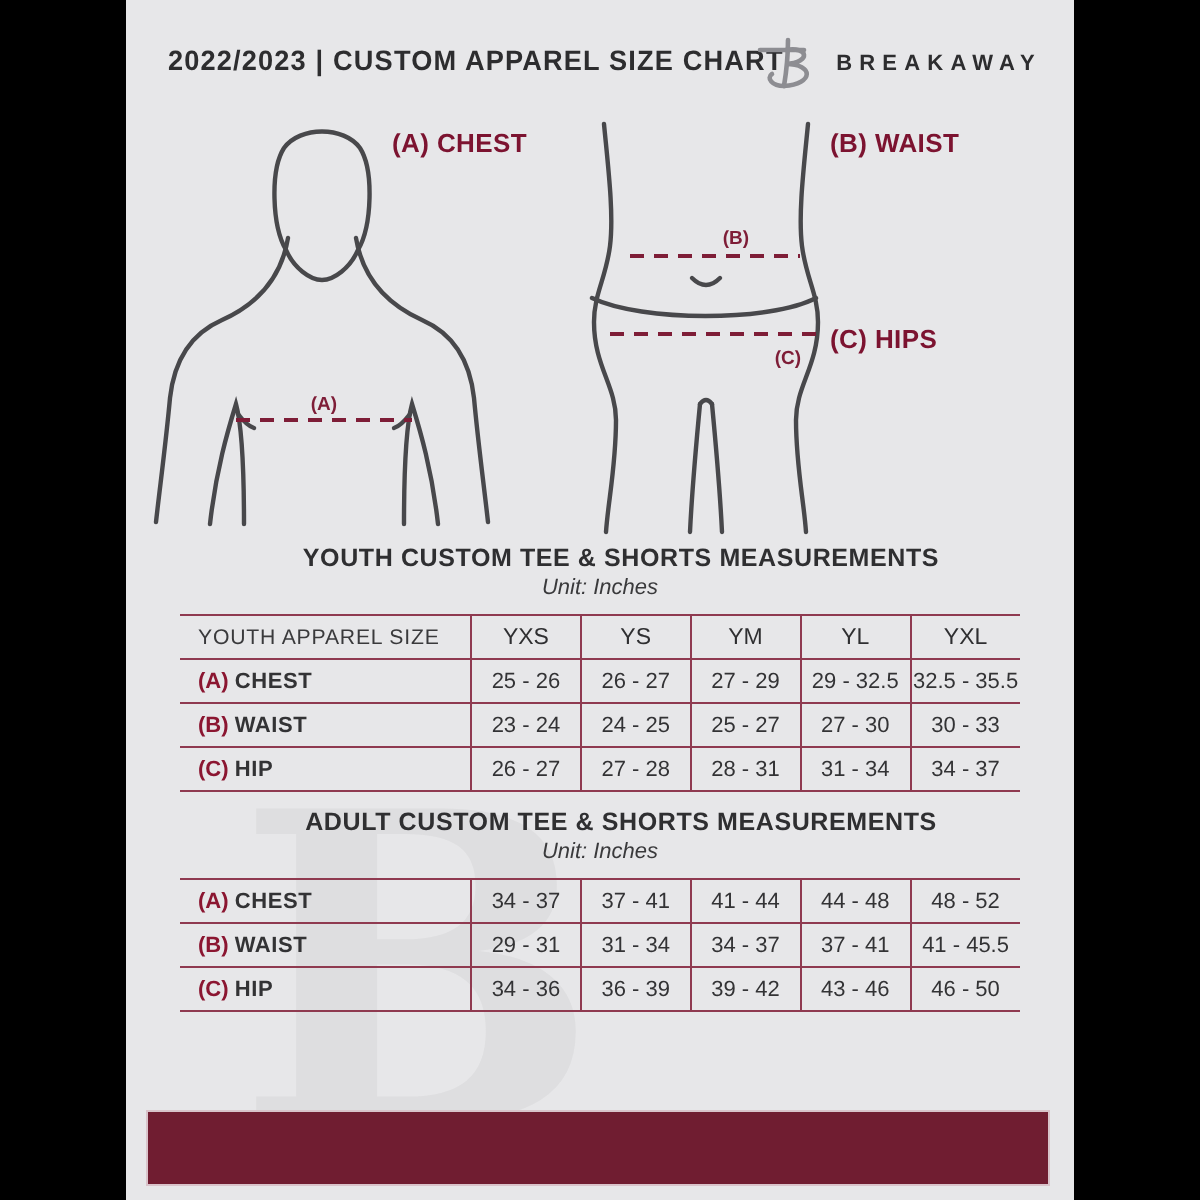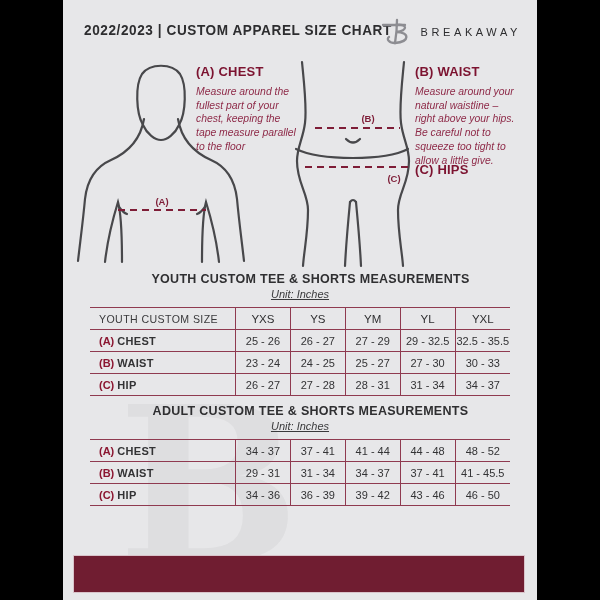--- a/index.html
+++ b/index.html
@@ -10,37 +10,37 @@
   
   .watermark{position:absolute;left:55px;top:378px;font-family:"DejaVu Serif",serif;
              font-size:215px;font-weight:bold;line-height:1;color:rgba(70,70,80,0.055);
              user-select:none;}
 
   
   .doc-title{position:absolute;left:21px;top:22px;font-size:14px;font-weight:700;
              letter-spacing:0.6px;color:#2d2d2f;white-space:nowrap;
              transform:scaleX(0.97);transform-origin:left;}
   .brand{position:absolute;top:17px;right:16px;display:flex;align-items:center;gap:7px;}
-  .brand-name{font-size:11px;font-weight:400;letter-spacing:3.6px;color:#2d2d2f;}
+  .brand-name{font-size:11px;font-weight:700;letter-spacing:3.6px;color:#2d2d2f;}
 
   
   .figures{position:absolute;left:0;top:55px;width:474px;height:215px;}
   .figures svg{position:absolute;left:0;top:0;}
   .instr{position:absolute;width:118px;}
   .instr h3{margin:0 0 6px 0;font-size:13px;font-weight:700;color:#7c1330;letter-spacing:0.2px;}
   .instr p{margin:0;font-size:10.4px;font-style:italic;font-weight:500;line-height:1.32;
            color:#8e2a48;white-space:pre-line;}
   .instr-a{left:133px;top:9px;}
   .instr-b{left:352px;top:9px;}
   .instr-c{left:352px;top:107px;}
 
   
   .sec-title{position:absolute;width:100%;text-align:center;}
   .sec-title .t{font-size:12.5px;font-weight:700;color:#2f2f31;letter-spacing:0.3px;padding-left:21px;}
-  .sec-title .u{font-size:11px;font-style:italic;font-weight:500;color:#3a3a3c;margin-top:2px;text-decoration:underline;}
+  .sec-title .u{font-size:11px;font-style:italic;font-weight:500;color:#3a3a3c;margin-top:2px;}
   .youth-title{top:272px;}
   .adult-title{top:404px;}
 
   
   table.size{position:absolute;left:27px;width:420px;border-collapse:collapse;table-layout:fixed;
              border-bottom:1.5px solid #8f3a50;}
   .youth-table{top:307px;}
   .adult-table{top:439px;}
   table.size tr{border-top:1.5px solid #8f3a50;}
   table.size th,table.size td{height:21px;padding:0;text-align:center;vertical-align:middle;
@@ -110,48 +110,37 @@
 
         <path class="dash-line" d="M252 73 L337 73"></path>
         <text class="fig-label" x="305" y="67" text-anchor="middle">(B)</text>
 
         <path class="dash-line" d="M242 112 L345 112"></path>
         <text class="fig-label" x="331" y="127" text-anchor="middle">(C)</text>
       </svg>
 
       <div class="instr instr-a">
         <h3>(A) CHEST</h3>
-        <p>Measure around the
-fullest part of your
-chest, keeping the
-tape measure parallel
-to the floor</p>
       </div>
       <div class="instr instr-b">
         <h3>(B) WAIST</h3>
-        <p>Measure around your
-natural waistline –
-right above your hips.
-Be careful not to
-squeeze too tight to
-allow a little give.</p>
       </div>
       <div class="instr instr-c">
         <h3>(C) HIPS</h3>
       </div>
     </div>
 
     <div class="sec-title youth-title">
       <div class="t">YOUTH CUSTOM TEE &amp; SHORTS MEASUREMENTS</div>
       <div class="u">Unit: Inches</div>
     </div>
     <table class="size youth-table">
       <tbody>
           <tr>
-        <th>YOUTH CUSTOM SIZE</th>
+        <th>YOUTH APPAREL SIZE</th>
         <th>YXS</th>
         <th>YS</th>
         <th>YM</th>
         <th>YL</th>
         <th>YXL</th>
       </tr>
       <tr>
         <td class="rowlab"><span class="key">(A)</span> <span class="lbl">CHEST</span></td>
         <td>25 - 26</td>
         <td>26 - 27</td>

